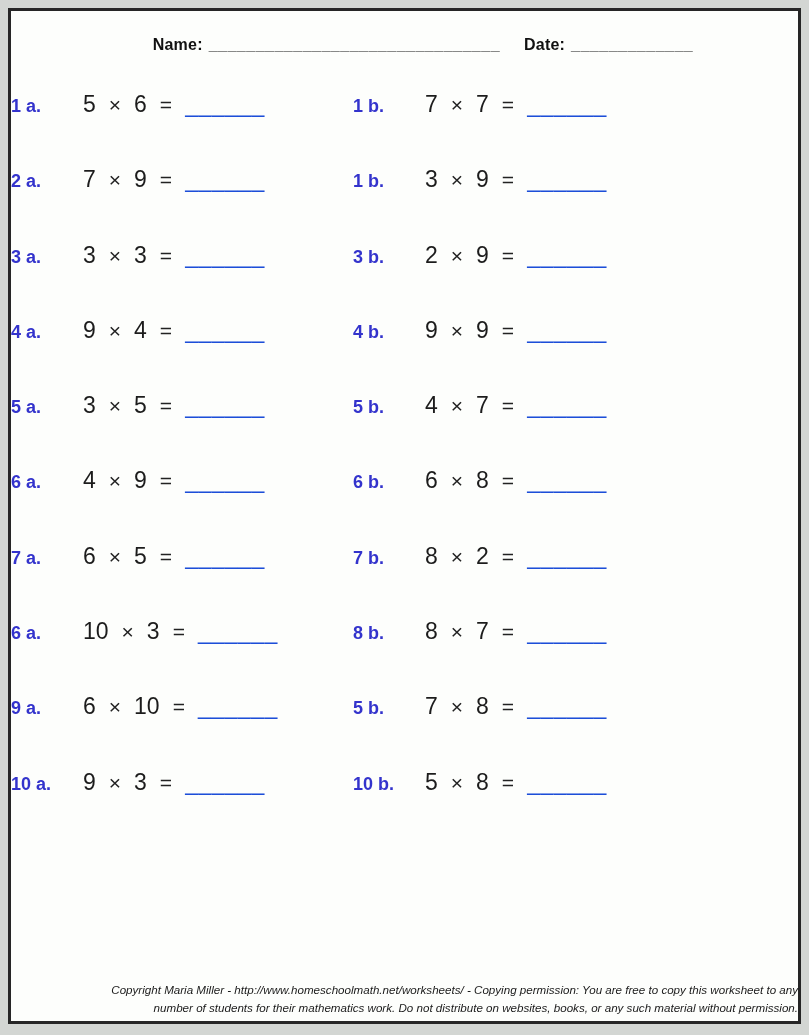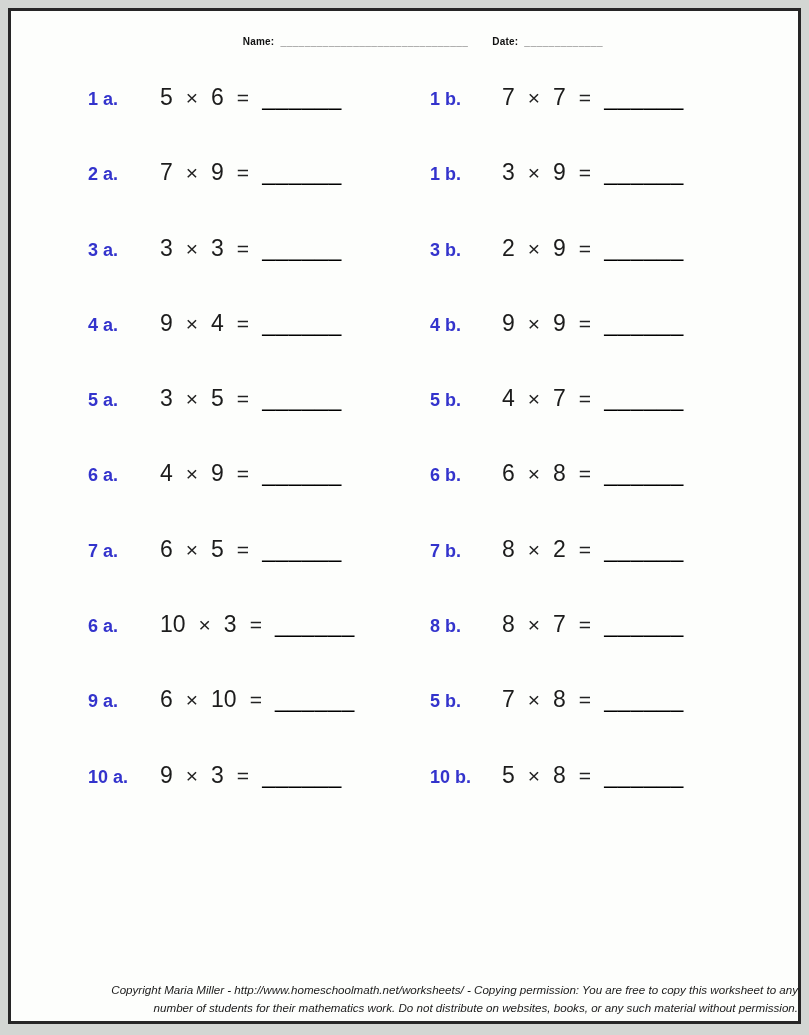--- a/index.html
+++ b/index.html
@@ -14,21 +14,21 @@
     left: 8px; top: 8px; right: 8px; bottom: 11px;
     background: #fdfefc;
     border: 3px solid #262626;
   }
   
   .header {
     margin-top: 25px;
     display: flex;
     justify-content: center;
     align-items: baseline;
-    font-size: 10px;
+    font-size: 16px;
     font-weight: bold;
     color: #111;
     letter-spacing: 0.2px;
     margin-left: 37px;
   }
   .header .blank {
     font-weight: bold;
     color: #4a4a4a;
     margin-left: 6px;
     letter-spacing: 0.5px;
@@ -39,21 +39,20 @@
     margin-top: 52px;
     text-align: center;
     font-size: 39px;
     font-weight: bold;
     color: #1a1a88;
     letter-spacing: 0.5px;
   }
   
   .grid {
     margin-top: 37px;
-    padding-left: 77px;
     display: grid;
     grid-template-columns: 342px 342px;
     grid-auto-rows: 75.3px;
   }
   .problem-row { display: contents; }
   .problem {
     display: flex;
     align-items: baseline;
   }
   .plabel {
@@ -65,21 +64,21 @@
   }
   .eq {
     display: inline-flex;
     align-items: baseline;
     gap: 13px;
     font-size: 23px;
     color: #1c1c1c;
   }
   .eq .times { font-size: 21px; color: #222; }
   .eq .equals { font-size: 21px; color: #222; }
-  .eq .answer-blank { letter-spacing: 0.5px; color: #000000; }
+  .eq .answer-blank { letter-spacing: 0.5px; color: #1d4ed8; }
   
   .footer {
     position: absolute;
     left: 0; right: 0; bottom: 5px;
     text-align: right;
     font-style: italic;
     font-size: 11.6px;
     line-height: 17.5px;
     color: #1a1a1a;
   }

